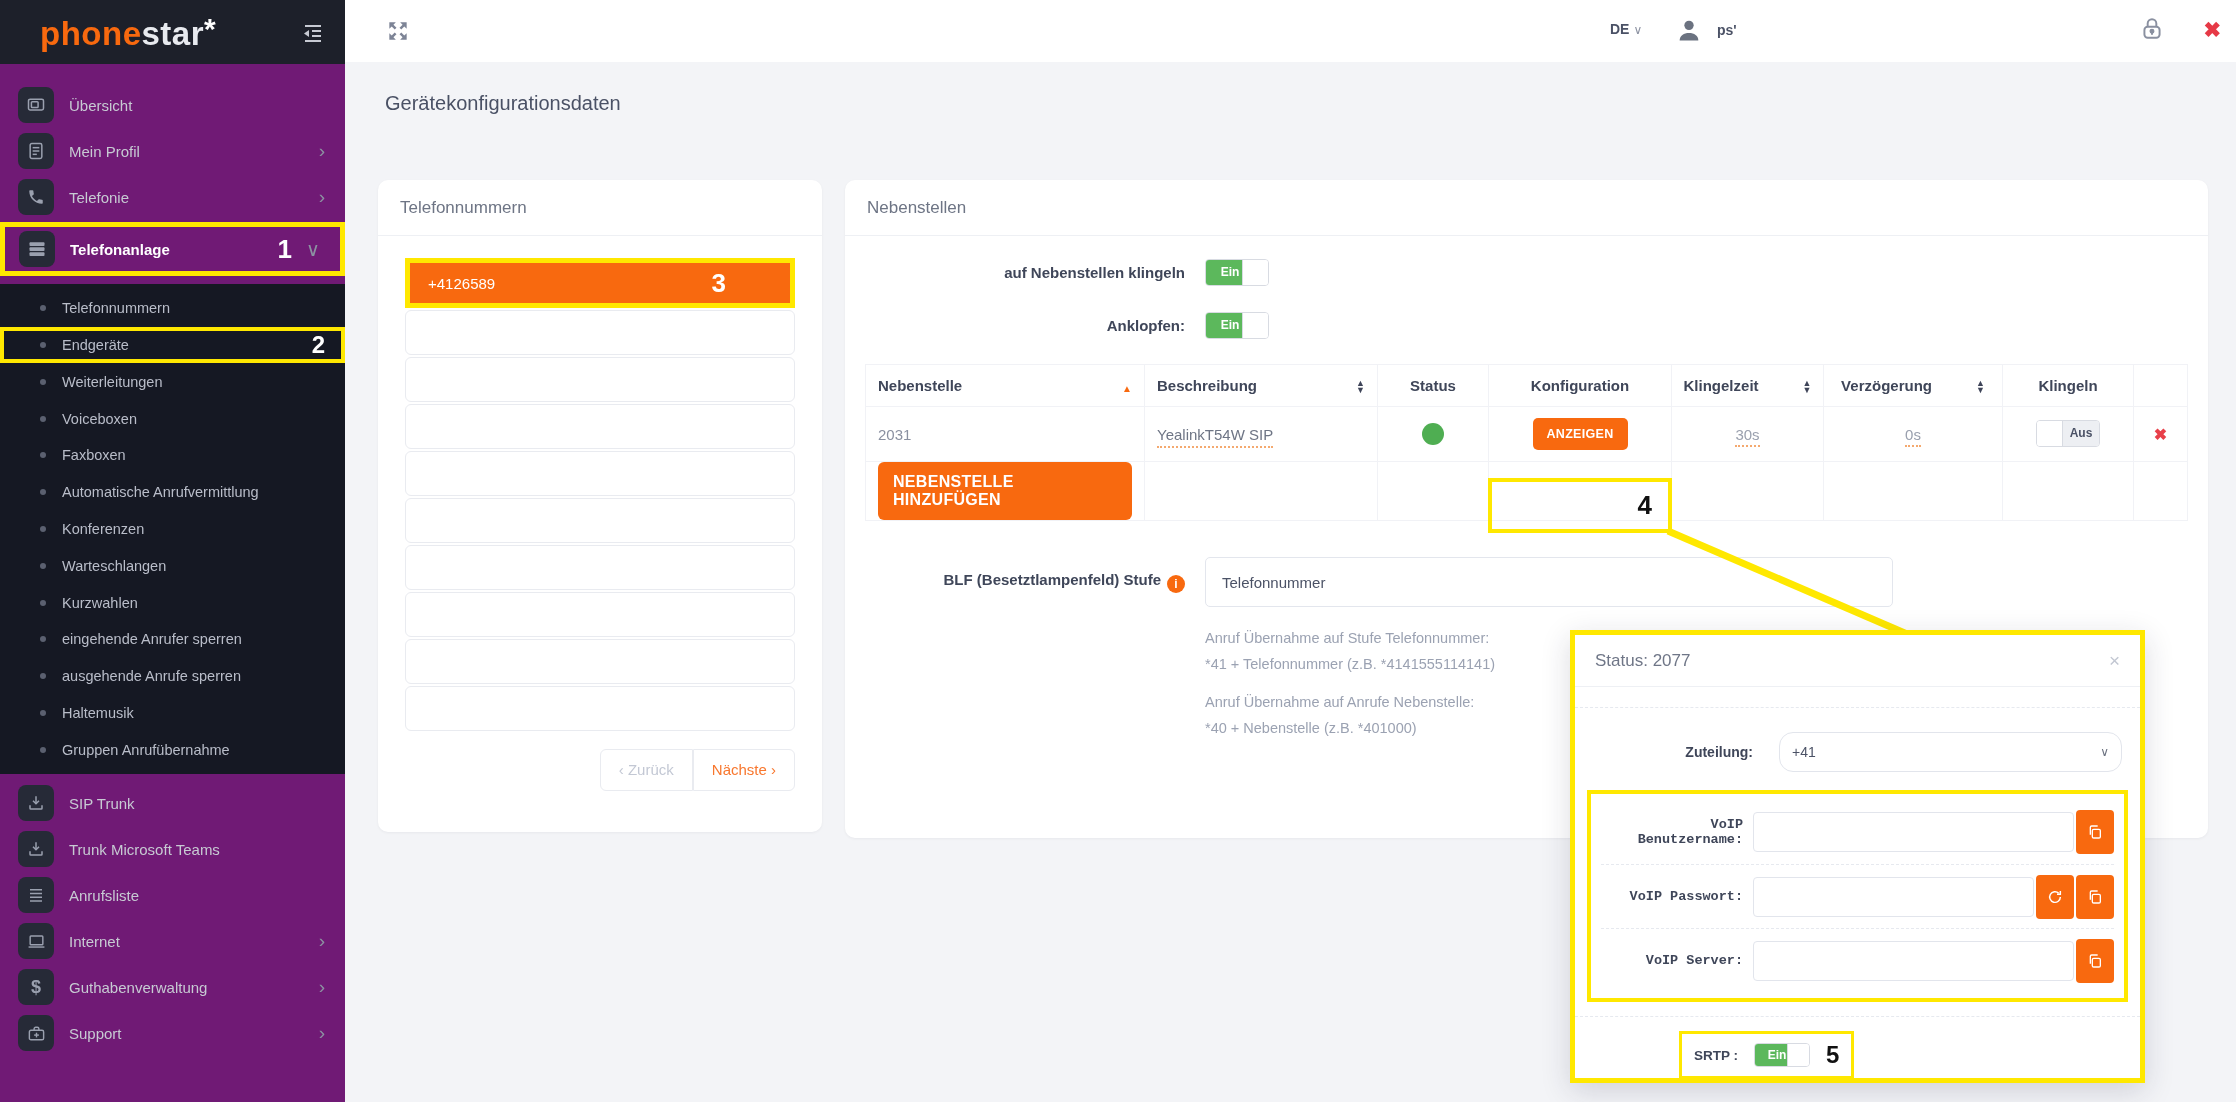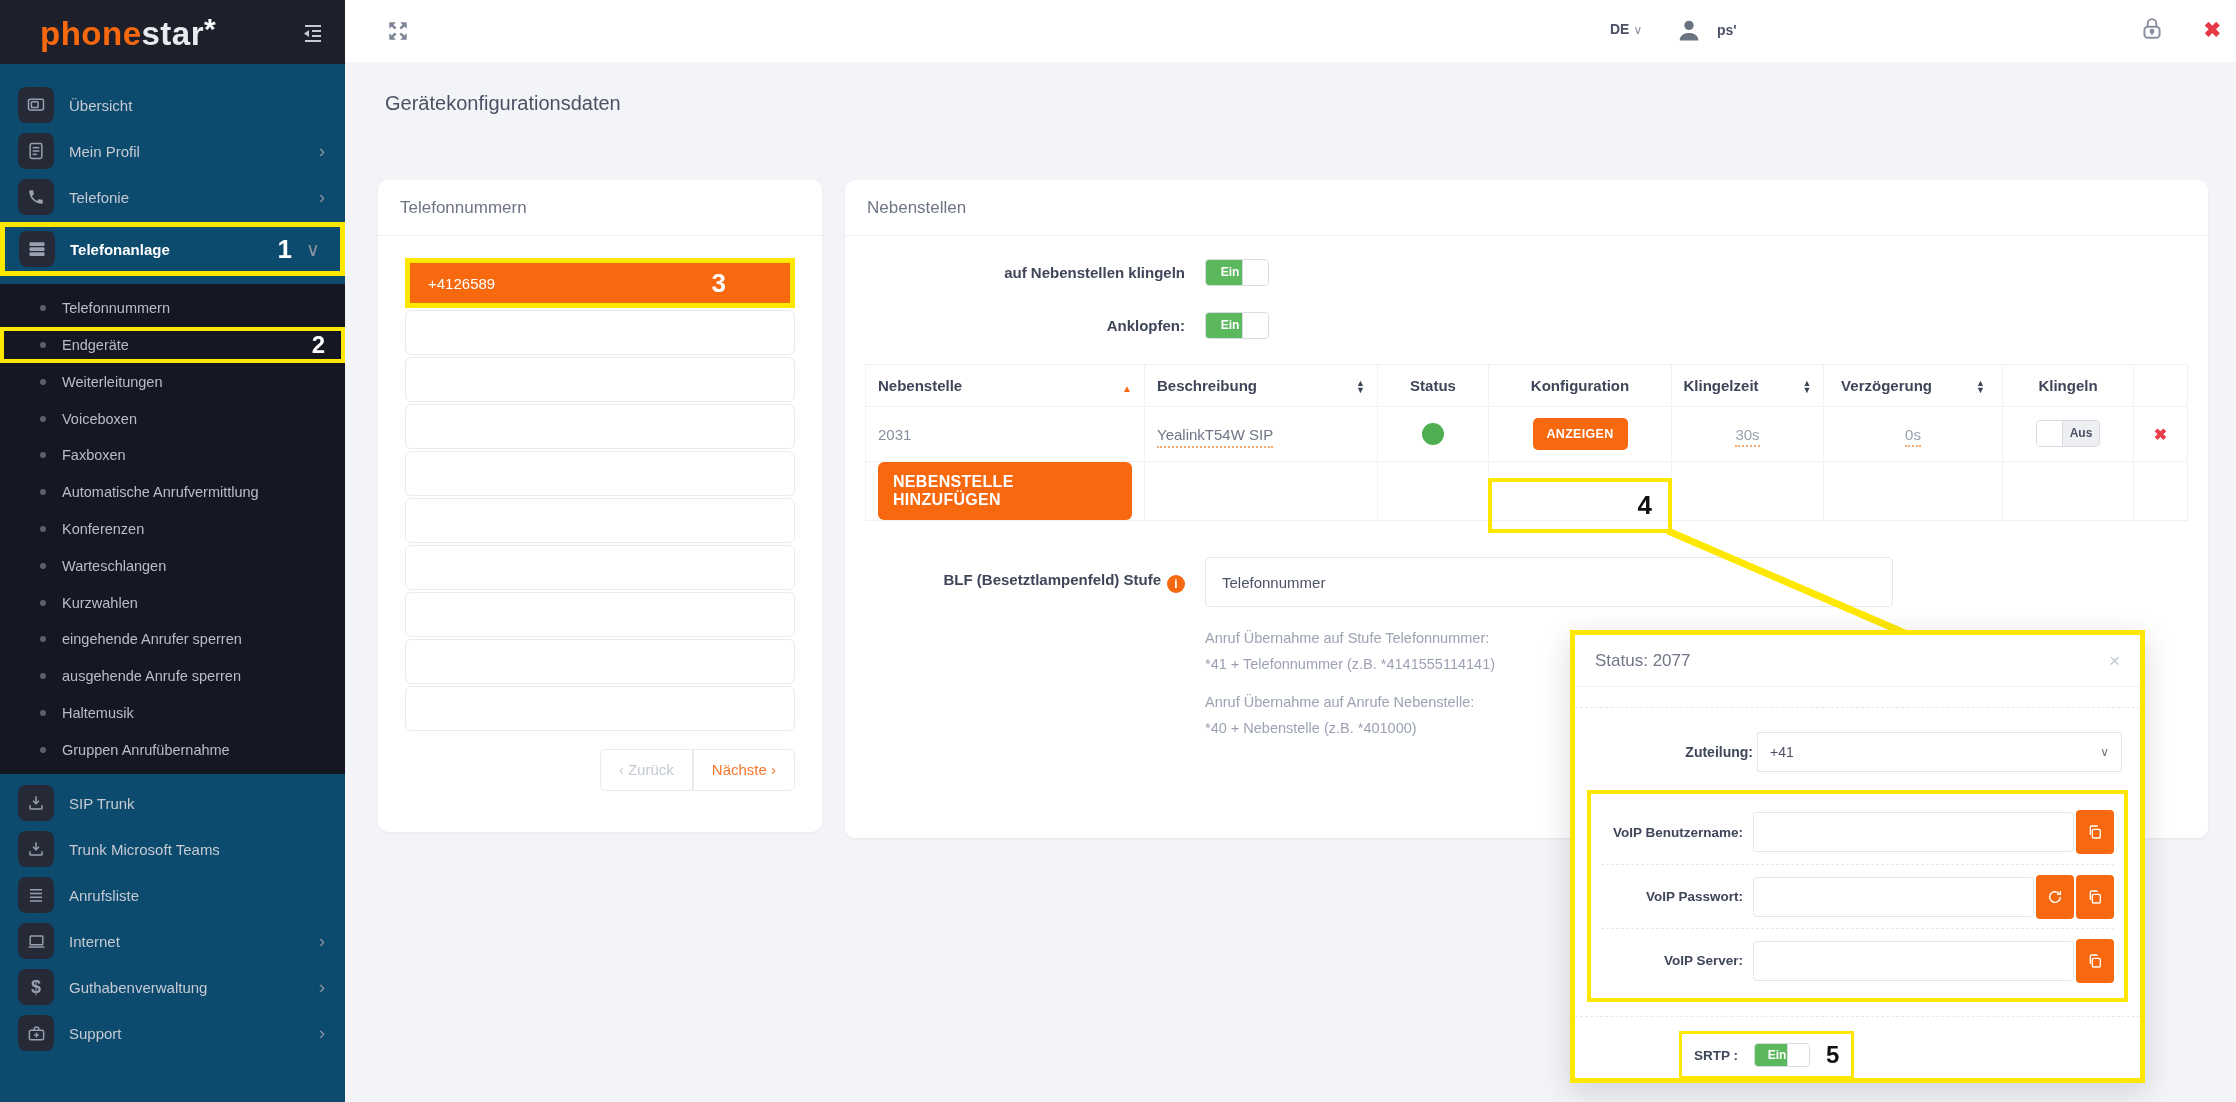--- a/index.html
+++ b/index.html
@@ -1,20 +1,20 @@
 <!DOCTYPE html>
 <html><head>
 <meta charset="utf-8">
 <style>
   * { margin:0; padding:0; box-sizing:border-box; }
   html,body { width:2236px; height:1102px; overflow:hidden; background:#f3f4f7;
               font-family:"Liberation Sans", sans-serif; color:#4b5266; }
 
   
-  .sidebar { position:absolute; left:0; top:0; width:345px; height:1102px; background:#0c4a6e; z-index:5; }
+  .sidebar { position:absolute; left:0; top:0; width:345px; height:1102px; background:#701a75; z-index:5; }
   .logobar { height:64px; display:flex; align-items:center; padding:0 20px 0 40px; background:#1d202a; }
   .logo { font-size:33px; font-weight:bold; letter-spacing:0.5px; }
   .logo .p1 { color:#f8690f; }
   .logo .p2 { color:#e8eaef; }
   .logo .star { color:#ffffff; font-size:30px; vertical-align:6px; }
   .collapse-btn { margin-left:auto; cursor:pointer; }
   .nav-item { position:absolute; left:0; width:345px; height:46px; display:flex; align-items:center;
               padding:0 14px 0 18px; cursor:pointer; }
   .nav-icon { width:36px; height:36px; border-radius:8px; background:#262a37; display:flex;
               align-items:center; justify-content:center; flex:0 0 36px; }
@@ -113,25 +113,25 @@
 
   
   .popup { position:absolute; left:1570px; top:630px; width:575px; height:453px; border:5px solid #ffe800;
            background:#ffffff; box-shadow:0 8px 28px rgba(30,30,60,.16); z-index:30; }
   .popup-head { height:52px; display:flex; align-items:center; padding:0 20px; border-bottom:1px solid #eef0f4; }
   .popup-title { font-size:17px; color:#6f7687; }
   .popup-close { margin-left:auto; color:#c2c7d2; font-size:19px; cursor:pointer; }
   .dashed-sep { border-top:1px dashed #e6e9ef; margin:20px 0 0 0; }
   .zu-row { display:flex; align-items:center; margin:24px 18px 0 18px; }
   .zu-label { width:160px; text-align:right; font-size:14px; font-weight:bold; color:#3f4659; }
-  .zu-select { margin-left:4px; flex:1; height:40px; border:1px solid #e2e5ec; border-radius:2px;
+  .zu-select { margin-left:26px; flex:1; height:40px; border:1px solid #e2e5ec; border-radius:14px;
                display:flex; align-items:center; padding:0 12px; font-size:14px; color:#4b5266;
                background:#fff; cursor:pointer; }
   .zu-select .chev { margin-left:auto; color:#6b7280; font-size:12px; }
-  .fields-box { margin:18px 12px 0 12px; border:4px solid #ffe800; padding:6px 10px; }
+  .fields-box { margin:18px 12px 0 12px; border:4px solid #ffe800; padding:6px 10px;font-family:Liberation Mono, monospace; }
   .f-row { display:flex; align-items:center; height:64px; }
   .f-row + .f-row { border-top:1px dashed #e6e9ef; }
   .f-label { width:142px; text-align:right; font-size:13.5px; font-weight:bold; color:#3f4659; }
   .f-input { margin-left:10px; flex:1; height:40px; border:1px solid #e2e5ec; border-radius:4px; background:#fff; }
   .f-btn { width:38px; height:44px; background:#f8690f; border-radius:4px; display:flex; align-items:center;
            justify-content:center; margin-left:2px; cursor:pointer; flex:0 0 38px; }
   .srtp-box { display:inline-flex; align-items:center; margin:14px 0 0 104px; border:3px solid #ffe800;
               padding:7px 12px; gap:16px; }
   .srtp-label { font-size:13.5px; font-weight:bold; color:#3f4659; }
   .switch.small { width:56px; height:24px; }

